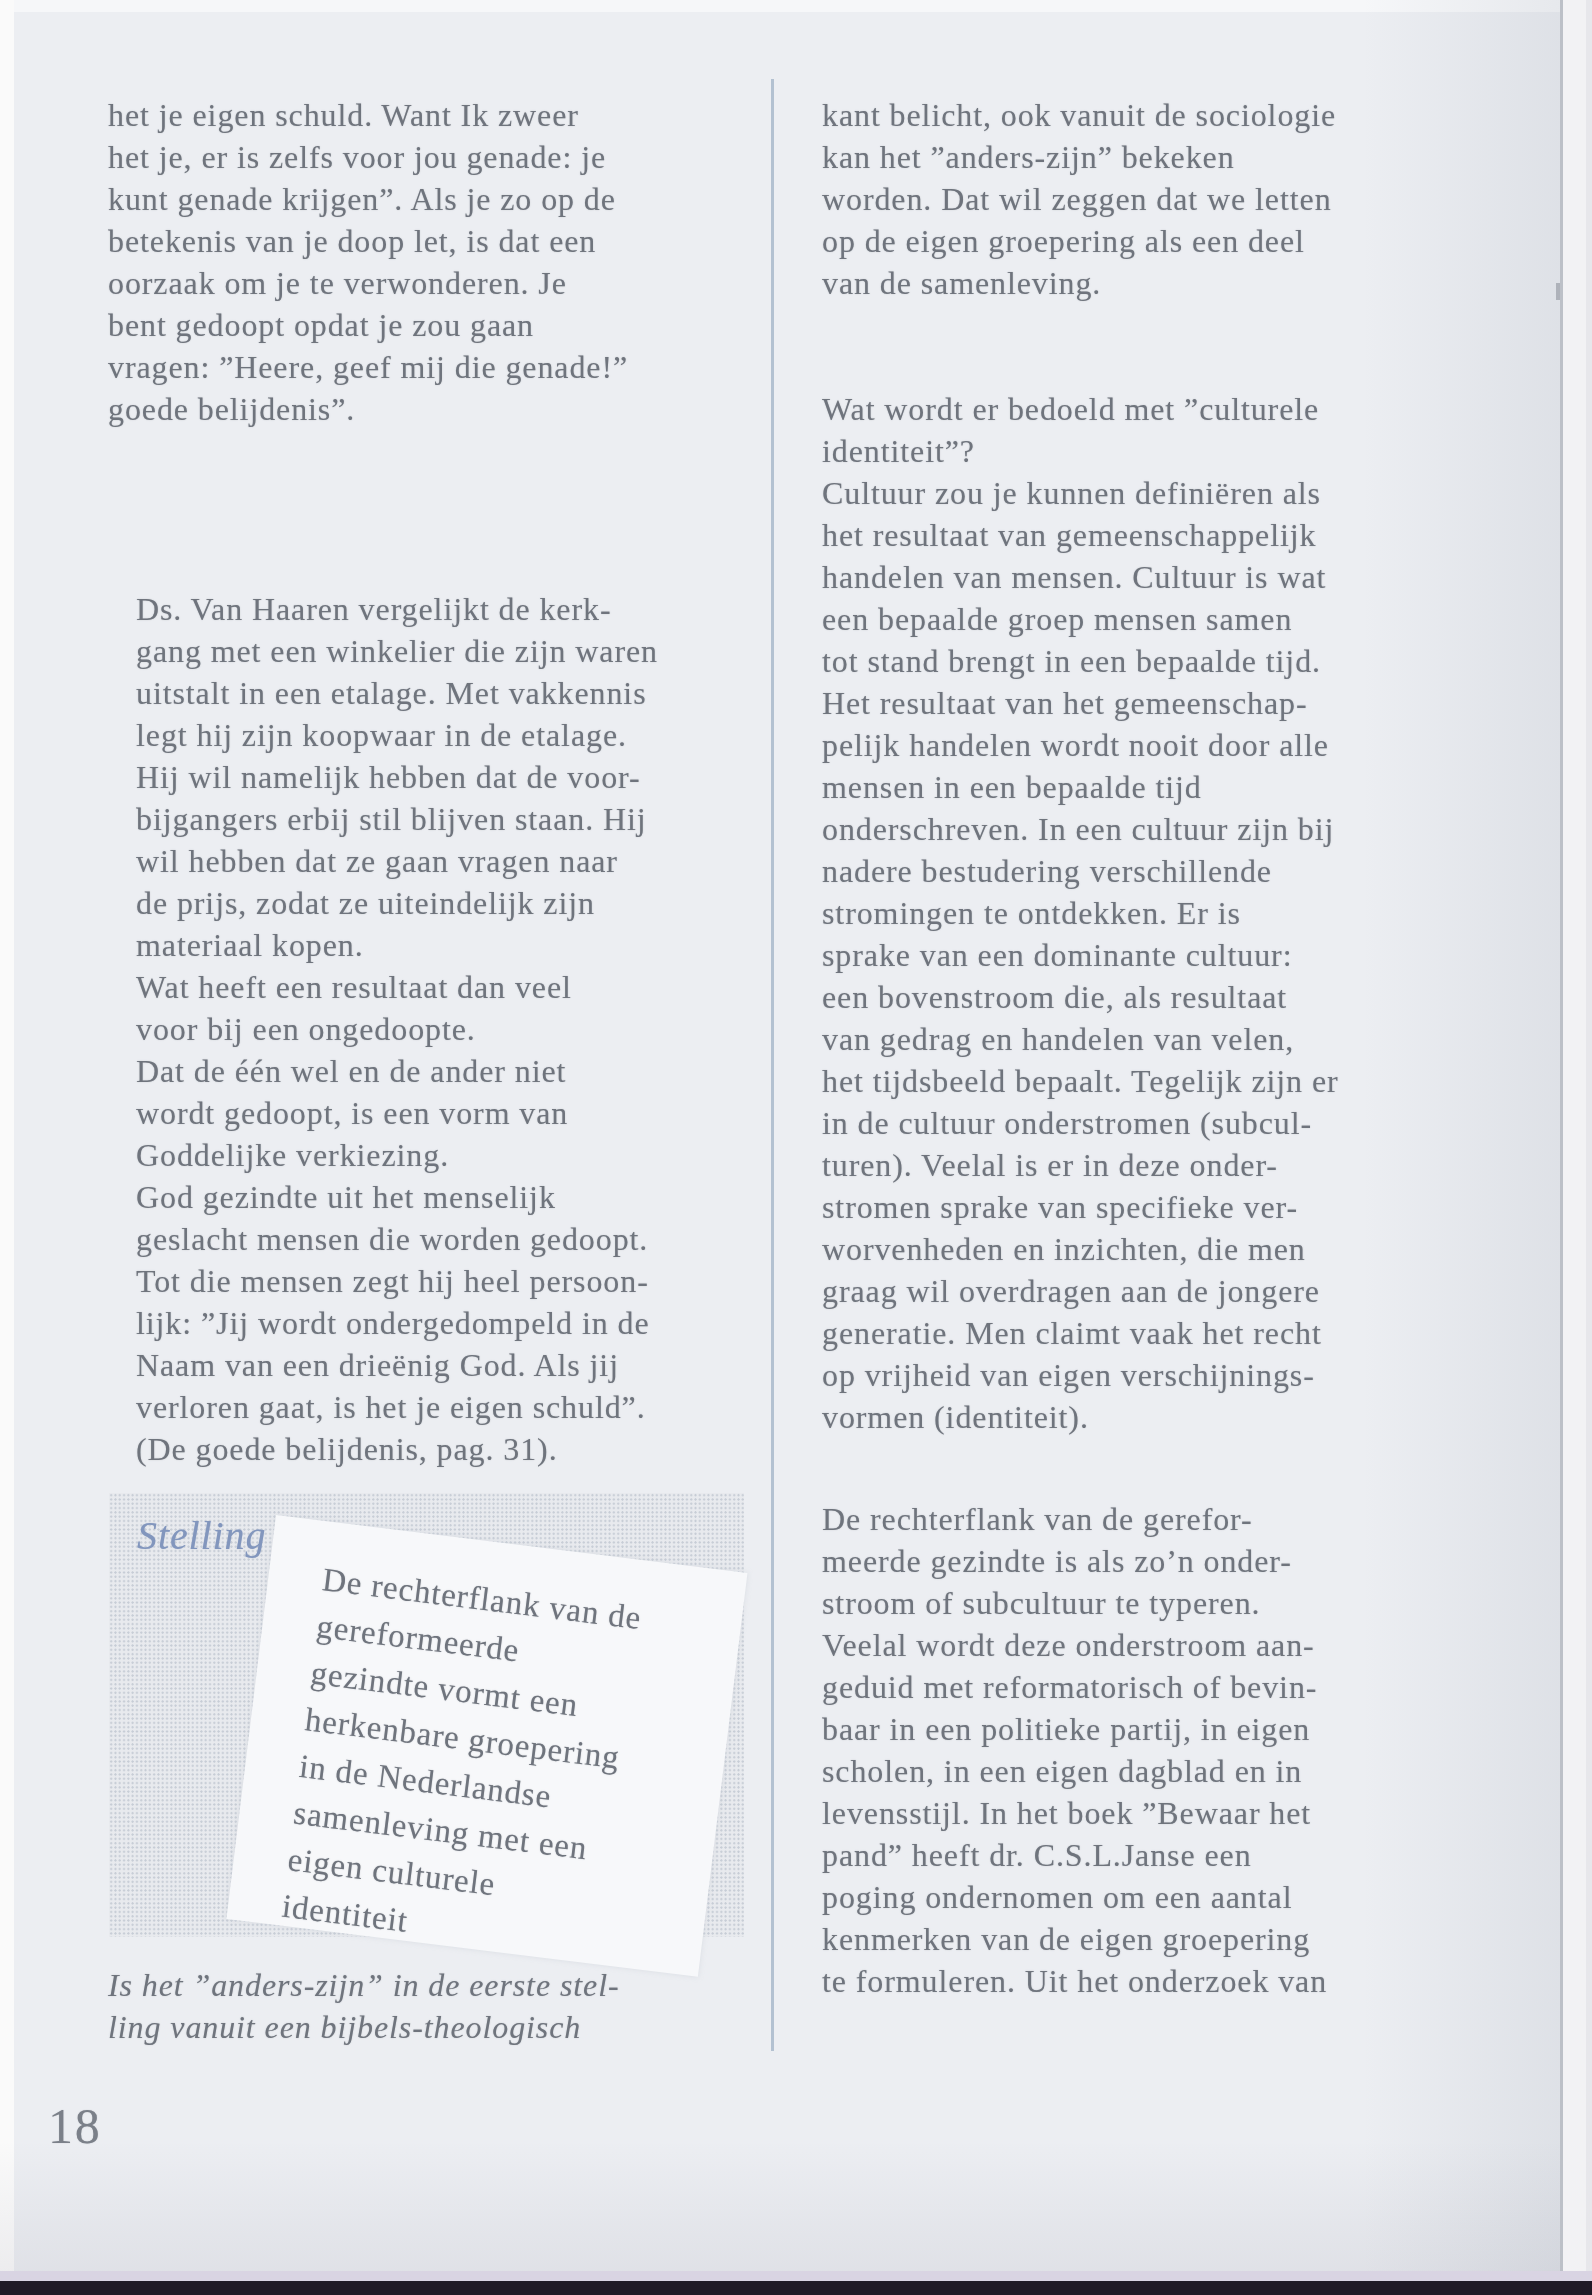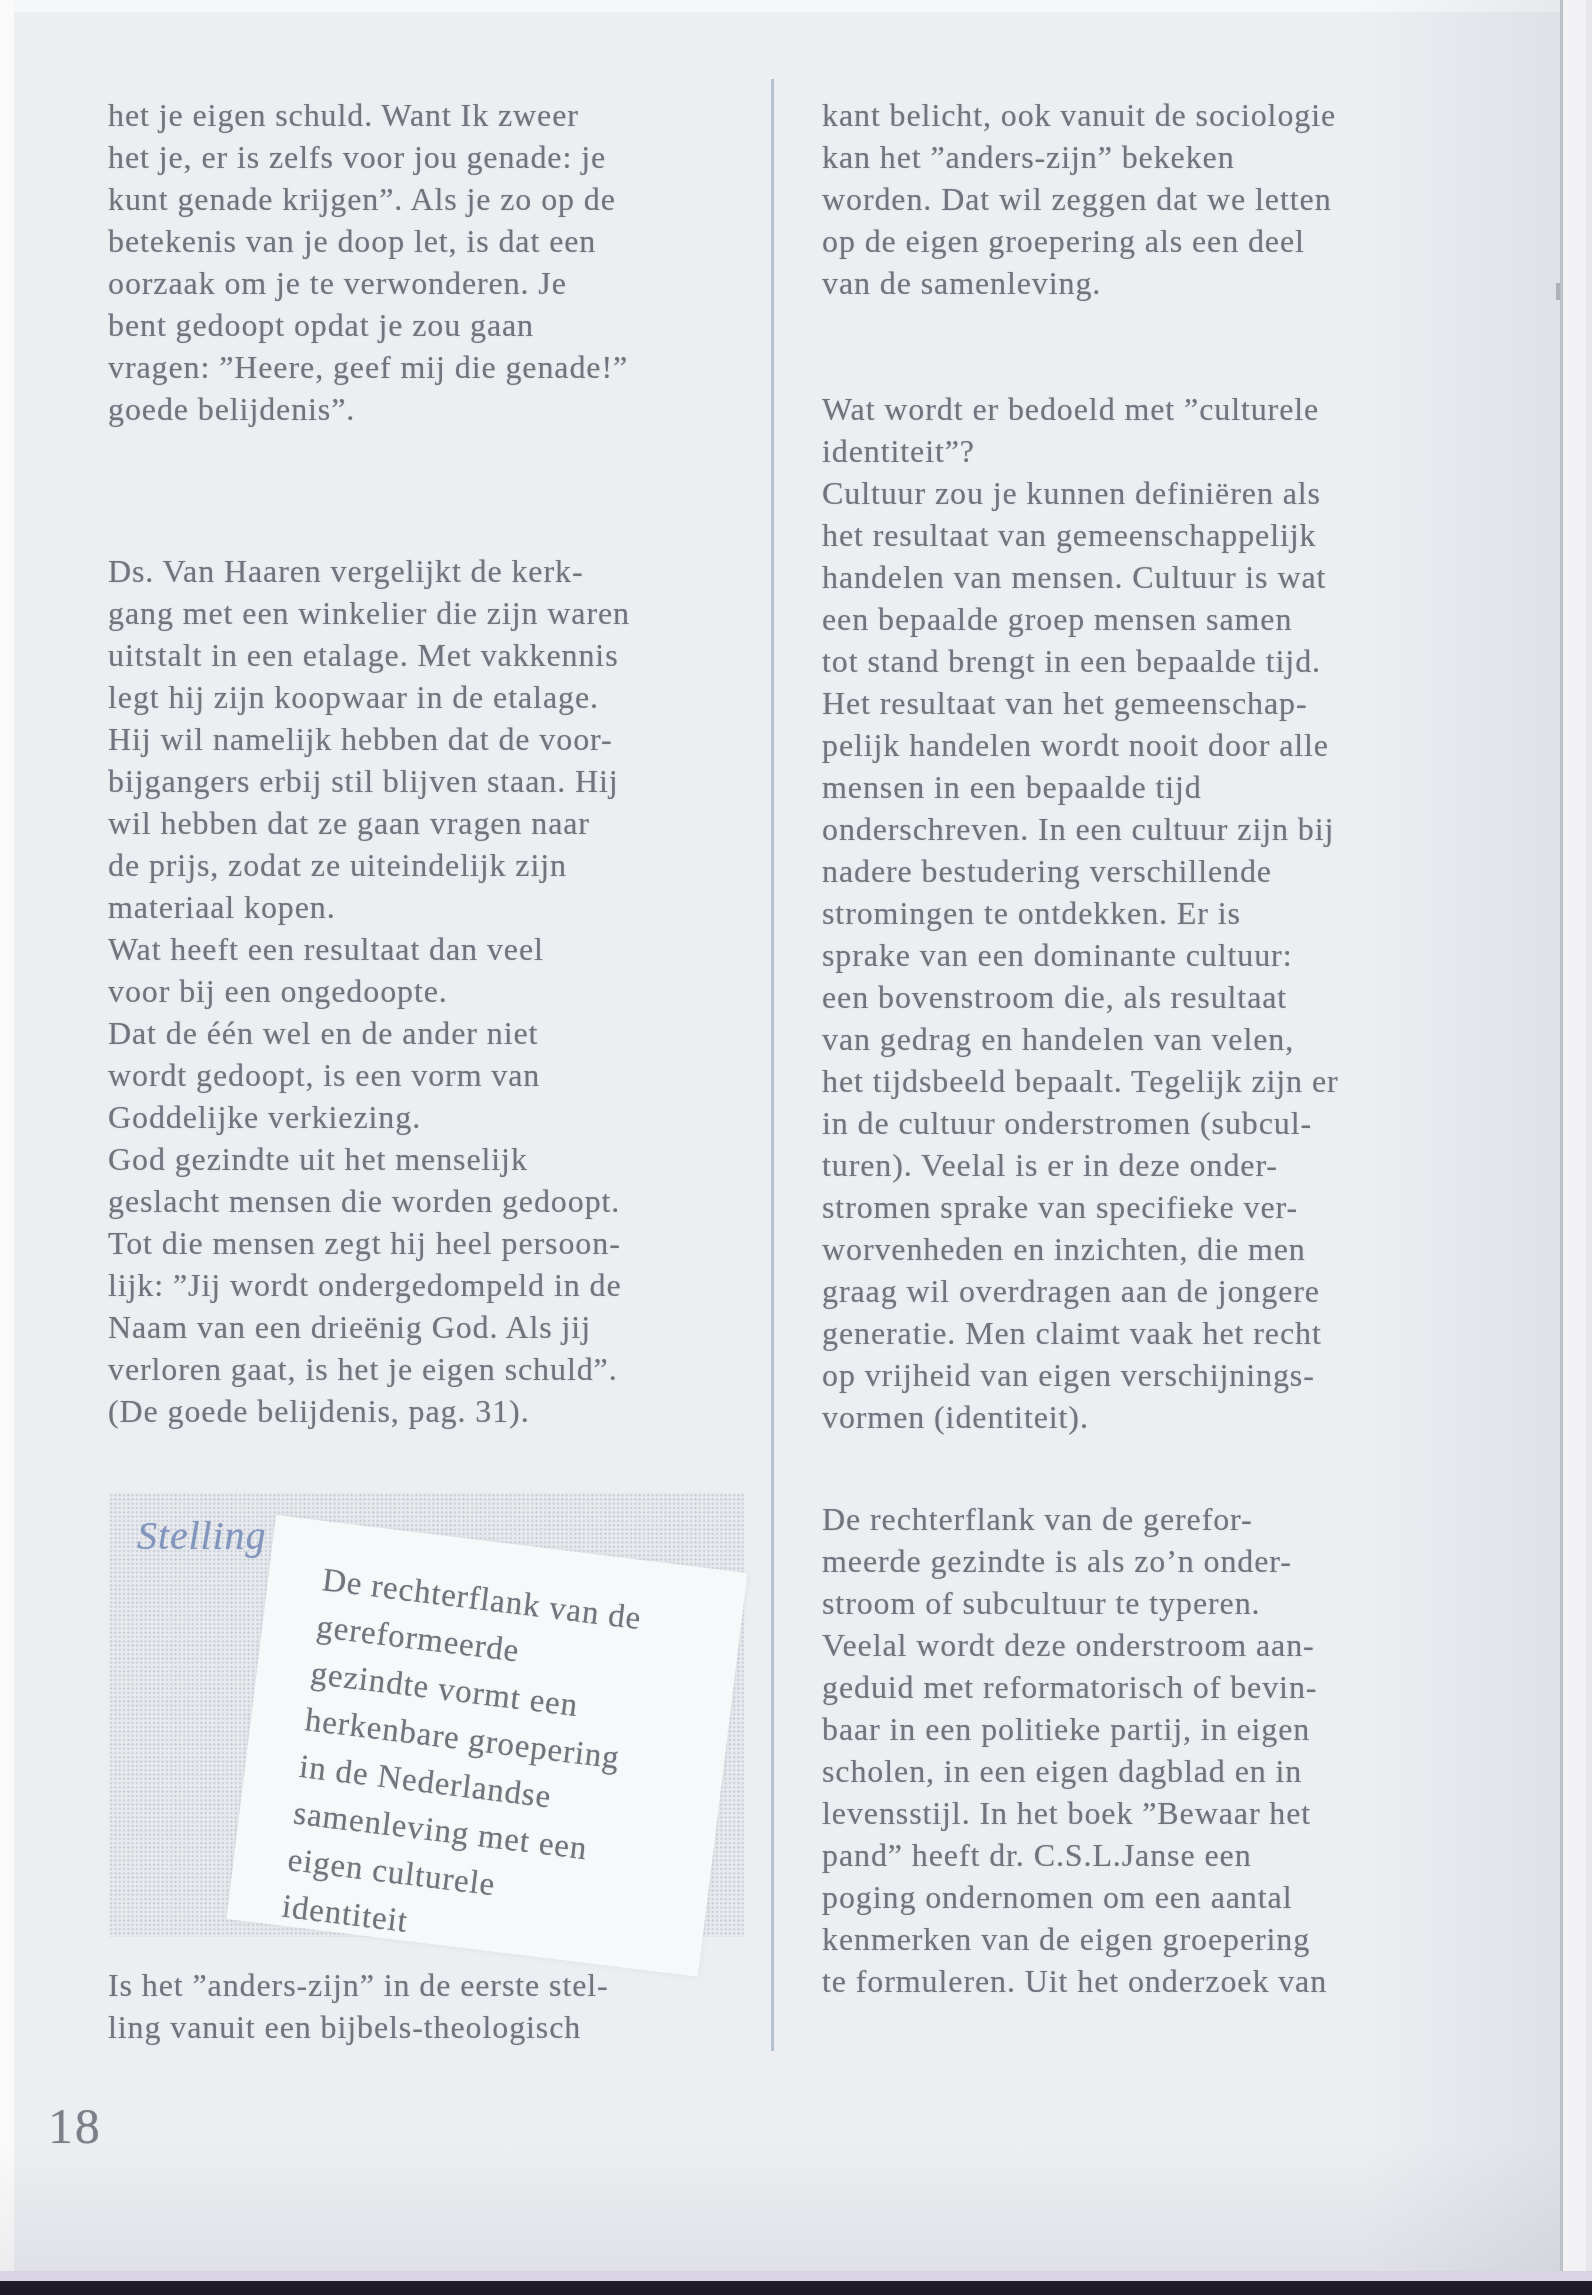--- a/index.html
+++ b/index.html
@@ -11,22 +11,22 @@
   .para{
     position:absolute;
     font-size:32px;line-height:42px;letter-spacing:0.9px;
     color:var(--text,#6f747d);
     text-shadow:0 0 1.3px rgba(113,118,126,.42);
   }
   .para .tl{white-space:nowrap;}
   .lc{left:108px;width:669px;}
   .rc{left:822px;width:690px;}
   .p-left-1{top:94px;}
-  .p-left-2{top:550px;}
-  .p-left-3{top:1964px;}
+  .p-left-2{top:588px;margin-left:28px;}
+  .p-left-3{top:1964px;font-style:italic;}
   .p-right-1{top:94px;}
   .p-right-2{top:388px;}
   .p-right-3{top:1498px;}
 
   .top-strip{position:absolute;left:0;top:0;width:1560px;height:12px;background:#f6f7f9;}
   .left-strip{position:absolute;left:0;top:0;width:14px;height:2281px;background:#fafafa;}
 
   .divider{position:absolute;left:771px;top:79px;width:2.6px;height:1972px;background:var(--divider,#a9b9cb);opacity:.85;}
 
   .stelling-box{

